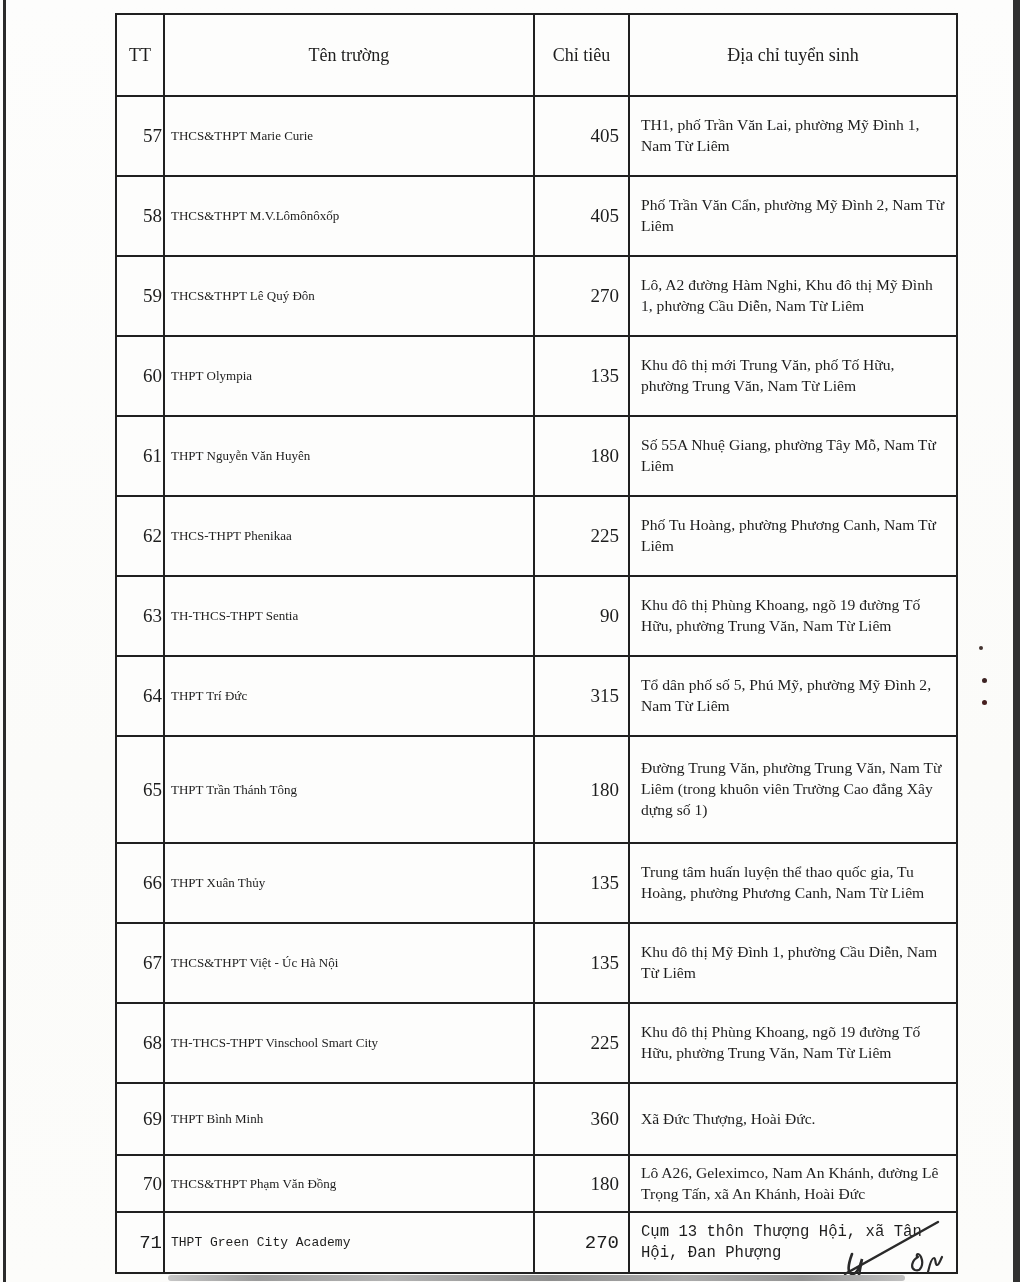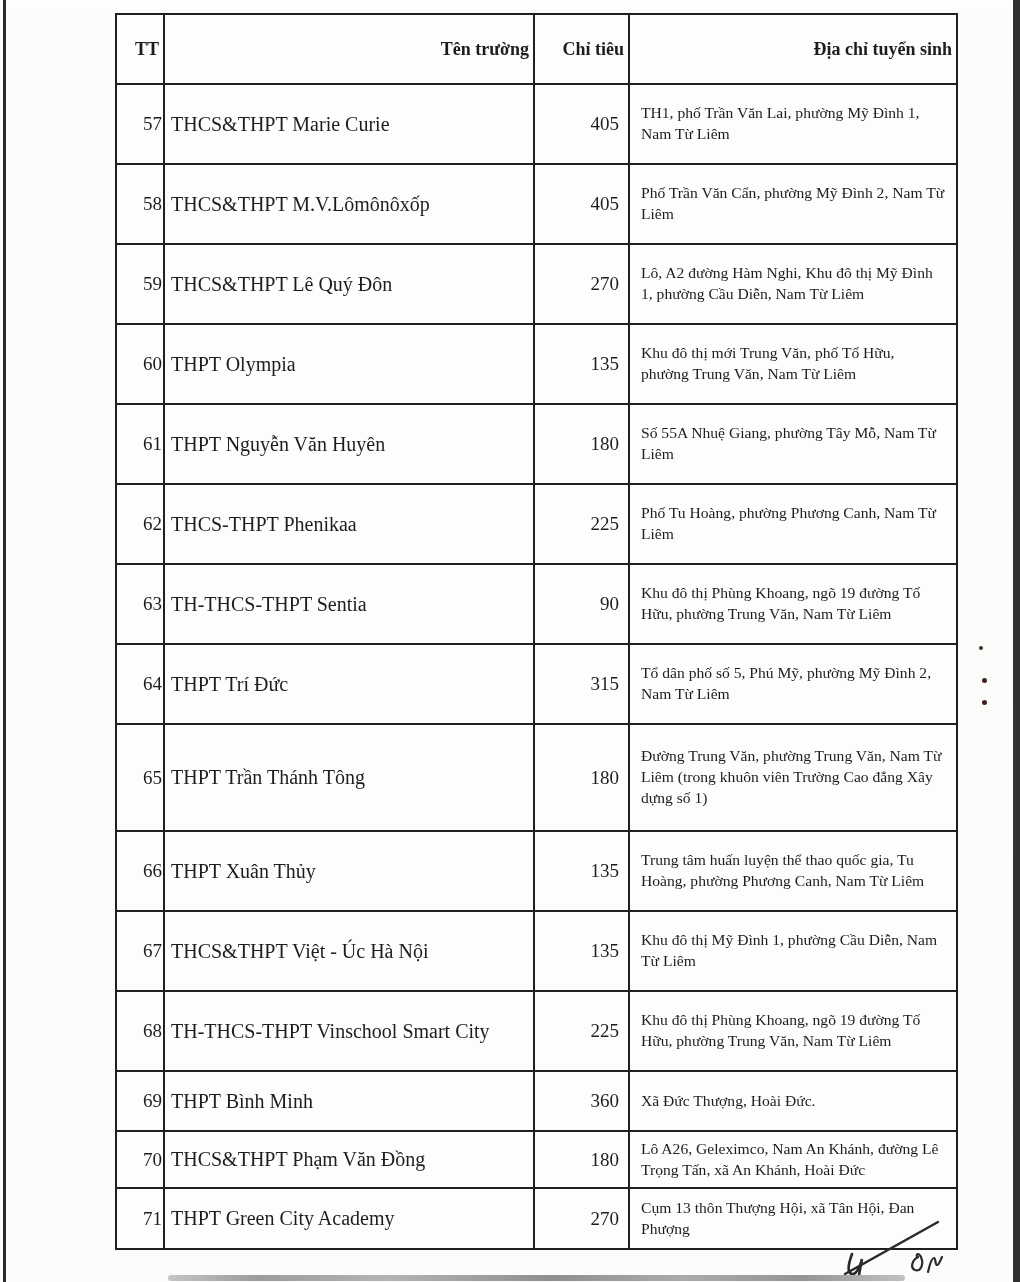--- a/index.html
+++ b/index.html
@@ -33,38 +33,38 @@
     border-collapse: collapse; table-layout: fixed;
     background: #fdfdfc;
   }
   table.quota th, table.quota td {
     border: 2px solid #202020;
     vertical-align: middle;
     overflow: hidden;
   }
   table.quota thead th {
     height: 44px;
-    font-weight: bold;
+    font-weight: normal;
     font-size: 18px;
-    text-align: right;
-    padding: 12px 4px;
+    text-align: center;
+    padding: 18px 4px;
   }
   col.c-tt    { width: 48px; }
   col.c-name  { width: 370px; }
   col.c-quota { width: 95px; }
   col.c-addr  { width: 328px; }
 
   tbody tr { height: 80px; }
   tbody tr:nth-child(9)  { height: 107px; }
-  tbody tr:nth-child(13) { height: 60px; }
+  tbody tr:nth-child(13) { height: 72px; }
   tbody tr:nth-child(14) { height: 57px; }
-  tbody tr:nth-child(15) { height: 61px; }
+  tbody tr:nth-child(15) { height: 61px; font-family: Liberation Mono, monospace; }
 
   td.tt    { text-align: right; font-size: 19px; }
-  td.name  { font-size: 20px; padding: 12px 6px; }
+  td.name  { font-size: 13px; padding: 12px 6px; }
   td.quota { text-align: right; font-size: 19px; padding: 4px 9px 4px 4px; }
   td.addr  { font-size: 15.6px; line-height: 1.34; padding: 5px 11px; }
 </style>
 </head>
 <body>
 
 <div class="page">
 
   <table class="quota">
     <colgroup>

